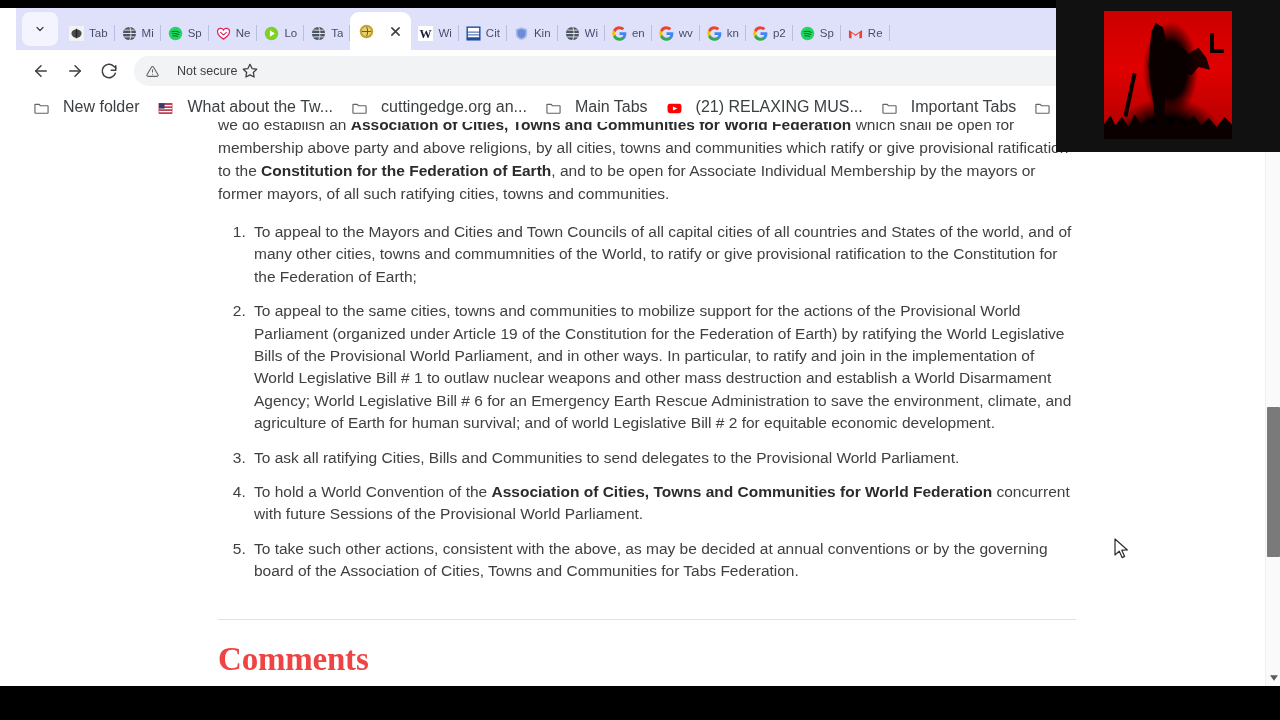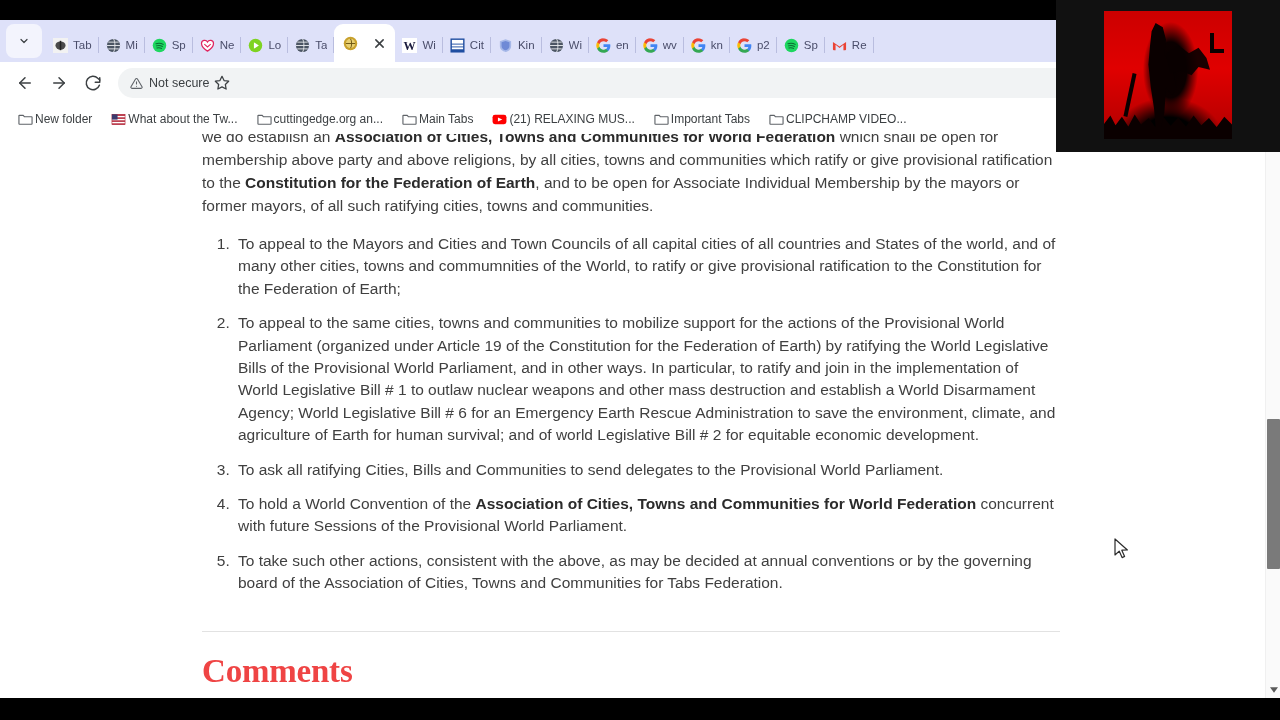--- a/index.html
+++ b/index.html
@@ -9,21 +9,21 @@
     background: #000;
     font-family: "Liberation Sans", sans-serif;
   }
   #screen { position: relative; width: 1280px; height: 720px; background: #000; }
 
   
   .letterbox-top { position:absolute; left:0; top:0; width:1280px; height:20px; background:#000; }
   .letterbox-bottom { position:absolute; left:0; top:698px; width:1280px; height:22px; background:#000; }
 
   
-  .browser { position:absolute; left:0; top:20px; width:1280px; height:678px; background:#fff; overflow:hidden; }
+  .browser { position:absolute; left:0; top:8px; width:1280px; height:678px; background:#fff; overflow:hidden;padding-left:16px; }
 
   
   .tabstrip {
     position:relative; height:42px; background:#dee1f9;
     display:flex; align-items:flex-end; padding-left:4px;
   }
   .tab-chevron {
     width:36px; height:34px; margin:0 4px 4px 2px;
     background:#f3f4fd; border-radius:8px;
     display:flex; align-items:center; justify-content:center;
@@ -50,34 +50,34 @@
 
   
   .toolbar { height:42px; background:#fff; display:flex; align-items:center; padding:0 8px; }
   .navbtn { width:34px; height:34px; display:flex; align-items:center; justify-content:center; cursor:pointer; border-radius:50%; }
   .navbtn svg { width:18px; height:18px; }
   .omnibox {
     flex:1 1 auto; height:30px; background:#f1f3f4; border-radius:16px;
     display:flex; align-items:center; padding:0 6px 0 12px; margin:0 6px 0 8px;
     min-width:0;
   }
-  .notsecure { display:flex; align-items:center; gap:6px; font-size:12.5px; color:#3c4043; flex:0 0 auto;justify-content:flex-end; }
+  .notsecure { display:flex; align-items:center; gap:18px; font-size:12.5px; color:#3c4043; flex:0 0 auto;justify-content:flex-end; }
   .notsecure svg { width:13px; height:13px; }
   .urltext {
     font-size:13.5px; color:#202124; margin-left:11px;
     white-space:nowrap; overflow:hidden; flex:1 1 auto; min-width:0;
   }
   .star { width:26px; height:26px; display:flex; align-items:center; justify-content:center; flex:0 0 auto; cursor:pointer; }
   .star svg { width:16px; height:16px; }
   .puzzle { width:28px; height:28px; display:flex; align-items:center; justify-content:center; flex:0 0 auto; cursor:pointer; }
   .puzzle svg { width:17px; height:17px; }
 
   
   .bookmarks { height:30px; background:#fff; display:flex; align-items:center; padding:0 10px; gap:3px; overflow:hidden; }
-  .bm { display:flex; align-items:center; gap:2px; padding:3px 8px; border-radius:6px; font-size:12px; color:#3c4043; white-space:nowrap; cursor:pointer; flex:0 0 auto; }
+  .bm { display:flex; align-items:flex-end; gap:14px; padding:3px 8px; border-radius:6px; font-size:16px; color:#3c4043; white-space:nowrap; cursor:pointer; flex:0 0 auto; }
   .bm svg { width:15px; height:15px; flex:0 0 auto; }
 
   
   .page { position:relative; background:#fff; height:564px; overflow:hidden; }
   .content { width:858px; margin-left:202px; padding-top:0; color:#3a3a3a; }
   .para {
     font-size:15.5px; line-height:23px; color:#404040;
     margin-bottom:16px; font-family:"Liberation Sans", sans-serif;
   }
   .para b { font-weight:bold; color:#2b2b2b; }

